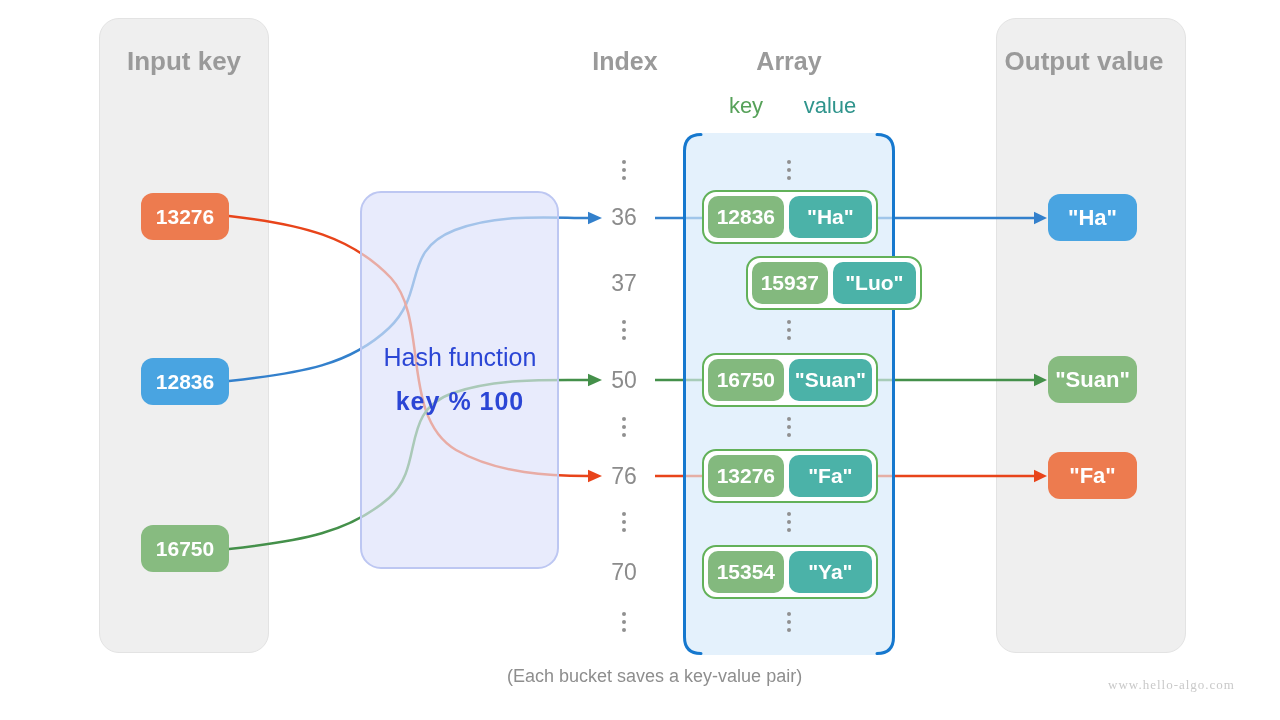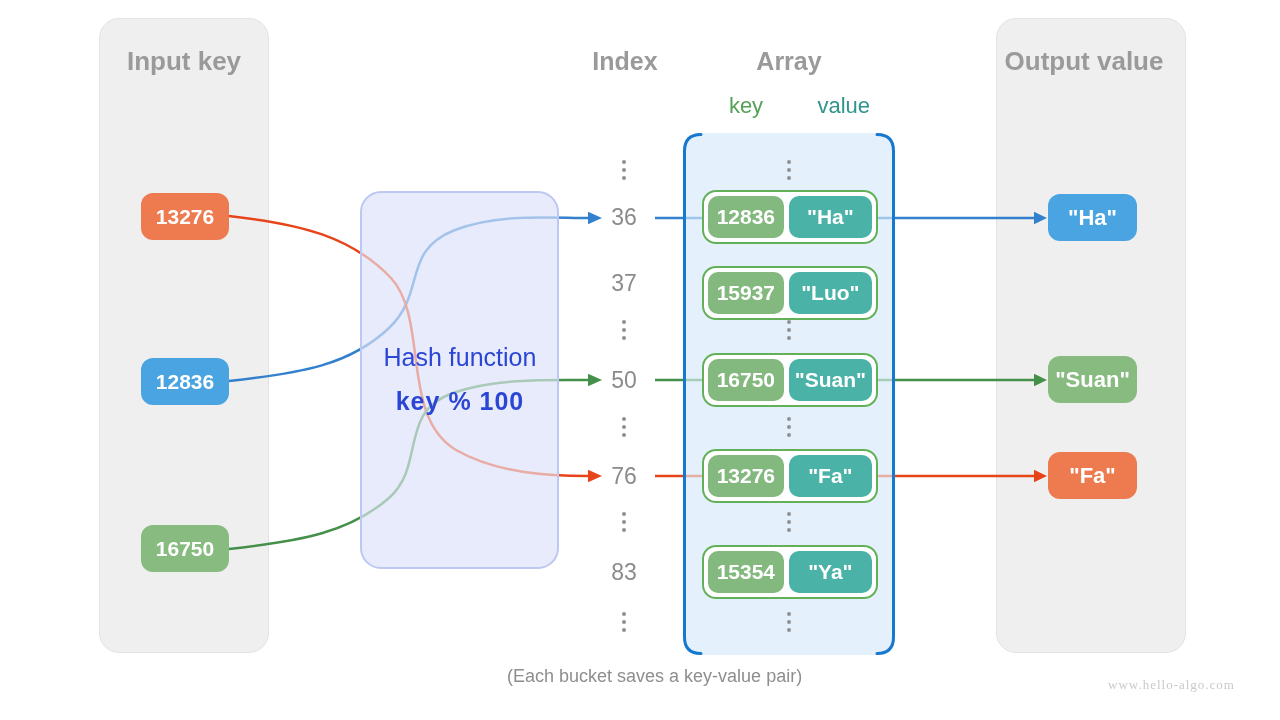--- a/index.html
+++ b/index.html
@@ -20,32 +20,32 @@
   #chip-13276{top:193px;} #chip-12836{top:358px;} #chip-16750{top:525px;}
   #chip-ha{top:194px;} #chip-suan{top:356px;} #chip-fa{top:452px;}
   .hash-text{position:absolute;left:362px;top:343px;width:196px;text-align:center;z-index:3;color:#2B46D5;}
   .hash-text .l1{font-size:25px;}
   .hash-text .l2{font-size:25px;font-weight:bold;margin-top:15px;letter-spacing:1px;}
   .col-header{position:absolute;text-align:center;font-size:25px;font-weight:bold;color:#9A9A9A;z-index:3;}
   #index-header{left:570px;top:47px;width:110px;}
   #array-header{left:734px;top:47px;width:110px;}
   .kv-label{position:absolute;text-align:center;font-size:22px;z-index:3;}
   #key-label{left:706px;top:93px;width:80px;color:#56A159;}
-  #value-label{left:790px;top:93px;width:80px;color:#2F948C;text-align:right;}
+  #value-label{left:790px;top:93px;width:80px;color:#2F948C;}
   .idx{position:absolute;left:595px;width:58px;text-align:center;font-size:23px;line-height:24px;color:#8B8B8B;z-index:3;}
   .vdots{position:absolute;width:4px;height:4px;border-radius:50%;background:#909090;
          box-shadow:0 -8px 0 #909090,0 8px 0 #909090;z-index:3;}
   .bucket{position:absolute;left:702px;width:176px;height:54px;background:#ffffff;
           border:2px solid #62B159;border-radius:14px;display:flex;align-items:center;
           padding:0 4px;gap:5px;z-index:3;box-sizing:border-box;}
   .bucket .k,.bucket .v{height:42px;border-radius:10px;color:#ffffff;font-weight:bold;font-size:21px;
           display:flex;align-items:center;justify-content:center;}
   .bucket .k{flex:1;background:#83B97E;}
   .bucket .v{flex:1.1;background:#4BB2A8;}
-  #bucket-0{top:190px;} #bucket-1{top:266px;} #bucket-2{top:353px;} #bucket-3{top:449px;} #bucket-4{top:545px;}
+  #bucket-0{top:190px;} #bucket-1{top:256px;margin-left:44px;} #bucket-2{top:353px;} #bucket-3{top:449px;} #bucket-4{top:545px;}
   .caption{position:absolute;left:507px;top:666px;width:620px;text-align:left;font-size:18px;color:#8E8E8E;z-index:3;}
   .watermark{position:absolute;left:1060px;top:677px;width:175px;text-align:right;font-size:13px;
              color:#C9C9C9;font-family:Liberation Serif, serif;letter-spacing:1px;z-index:3;}
 </style>
 </head>
 <body>
 
 <div class="stage">
 
   <div class="panel" id="input-panel"></div>
@@ -96,21 +96,21 @@
   <div class="kv-label" id="value-label">value</div>
 
   <div class="vdots" style="left:622px;top:168px;"></div>
   <div class="idx" style="top:205px;">36</div>
   <div class="idx" style="top:271px;">37</div>
   <div class="vdots" style="left:622px;top:328px;"></div>
   <div class="idx" style="top:368px;">50</div>
   <div class="vdots" style="left:622px;top:425px;"></div>
   <div class="idx" style="top:464px;">76</div>
   <div class="vdots" style="left:622px;top:520px;"></div>
-  <div class="idx" style="top:560px;">83</div>
+  <div class="idx" style="top:560px;">70</div>
   <div class="vdots" style="left:622px;top:620px;"></div>
 
   <div class="vdots" style="left:787px;top:168px;"></div>
   <div class="vdots" style="left:787px;top:328px;"></div>
   <div class="vdots" style="left:787px;top:425px;"></div>
   <div class="vdots" style="left:787px;top:520px;"></div>
   <div class="vdots" style="left:787px;top:620px;"></div>
 
   <div class="bucket" id="bucket-0">
     <div class="k">12836</div>

